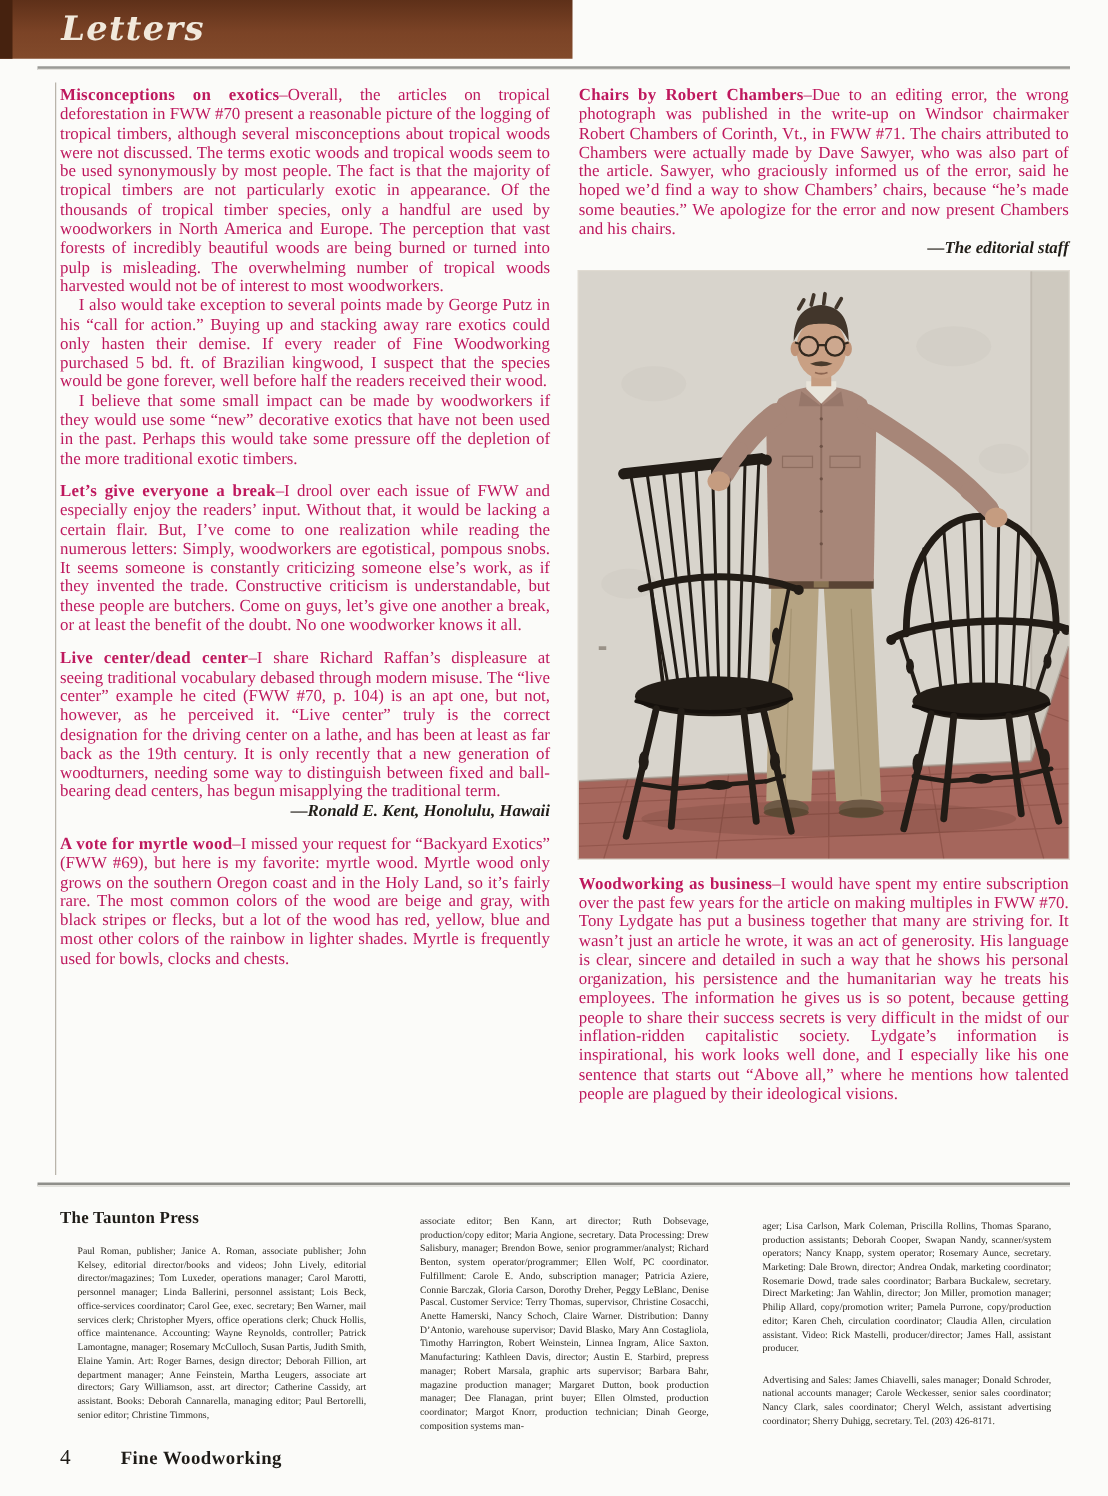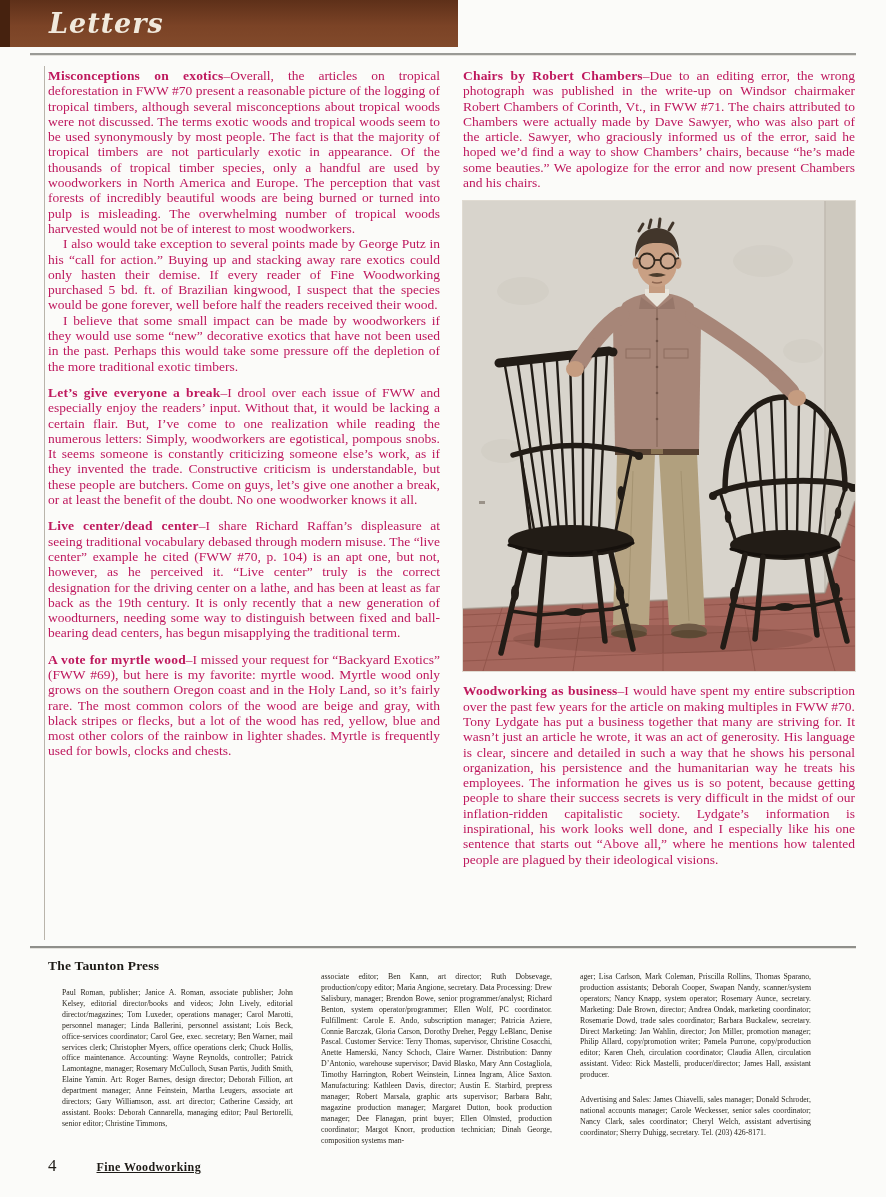--- a/index.html
+++ b/index.html
@@ -44,33 +44,33 @@
   
   .photo{
     width:392px;height:470px;margin:10px 0 12px 0;position:relative;
     box-shadow:0 0 0 1px #e0dbd2;
     background:#d8d4cc;
   }
   .photo svg{display:block;}
 
   
   .masthead-rule{position:absolute;left:30px;top:946px;width:826px;height:2px;background:#8f8f8b;border-bottom:1px solid #e4e2dd;}
-  .masthead{position:absolute;left:48px;top:958px;width:808px;display:flex;}
+  .masthead{position:absolute;left:48px;top:958px;width:808px;display:flex;gap:15px;align-items:center;}
   .m-col{width:259px;}
   .m-head{font-weight:bold;font-size:13.5px;margin:0 0 14px 0;letter-spacing:.2px;}
   .m-p{
     margin:14px;font-size:7.8px;line-height:10.9px;text-align:justify;color:#2a261f;
     font-family:"Liberation Serif", serif;
   }
   .m-p + .m-p{margin-top:11px;}
 
   
   .footer{position:absolute;left:48px;top:1156px;display:flex;align-items:baseline;gap:40px;}
   .page-num{font-size:17px;color:#1e1b17;}
-  .mag-name{font-size:12px;font-weight:bold;letter-spacing:.4px;color:#1e1b17;text-decoration:underline;}
+  .mag-name{font-size:15px;font-weight:bold;letter-spacing:.4px;color:#1e1b17;}
 </style>
 </head>
 <body>
 
 <div class="header-bar">
   <div class="header-spine"></div>
 </div>
 <div class="header-title">Letters</div>
 <div class="header-rule"></div>
 <div class="left-rule"></div>
@@ -82,32 +82,34 @@
     <p class="body-p indent">I also would take exception to several points made by George Putz in his “call for action.” Buying up and stacking away rare exotics could only hasten their demise. If every reader of Fine Woodworking purchased 5 bd. ft. of Brazilian kingwood, I suspect that the species would be gone forever, well before half the readers received their wood.</p>
     <p class="body-p indent">I believe that some small impact can be made by woodworkers if they would use some “new” decorative exotics that have not been used in the past. Perhaps this would take some pressure off the depletion of the more traditional exotic timbers.</p>
   </div>
 
   <div class="letter">
     <p class="body-p"><span class="letter-title">Let’s give everyone a break</span><span>–I drool over each issue of FWW and especially enjoy the readers’ input. Without that, it would be lacking a certain flair. But, I’ve come to one realization while reading the numerous letters: Simply, woodworkers are egotistical, pompous snobs. It seems someone is constantly criticizing someone else’s work, as if they invented the trade. Constructive criticism is understandable, but these people are butchers. Come on guys, let’s give one another a break, or at least the benefit of the doubt. No one woodworker knows it all.</span></p>
   </div>
 
   <div class="letter">
     <p class="body-p"><span class="letter-title">Live center/dead center</span><span>–I share Richard Raffan’s displeasure at seeing traditional vocabulary debased through modern misuse. The “live center” example he cited (FWW #70, p. 104) is an apt one, but not, however, as he perceived it. “Live center” truly is the correct designation for the driving center on a lathe, and has been at least as far back as the 19th century. It is only recently that a new generation of woodturners, needing some way to distinguish between fixed and ball-bearing dead centers, has begun misapplying the traditional term.</span></p>
+    <p class="sig">—Ronald E. Kent, Honolulu, Hawaii</p>
   </div>
 
   <div class="letter">
     <p class="body-p"><span class="letter-title">A vote for myrtle wood</span><span>–I missed your request for “Backyard Exotics” (FWW #69), but here is my favorite: myrtle wood. Myrtle wood only grows on the southern Oregon coast and in the Holy Land, so it’s fairly rare. The most common colors of the wood are beige and gray, with black stripes or flecks, but a lot of the wood has red, yellow, blue and most other colors of the rainbow in lighter shades. Myrtle is frequently used for bowls, clocks and chests.</span></p>
   </div>
 
 </div>
 
 <div class="col col-right">
 
   <div class="letter">
     <p class="body-p"><span class="letter-title">Chairs by Robert Chambers</span><span>–Due to an editing error, the wrong photograph was published in the write-up on Windsor chairmaker Robert Chambers of Corinth, Vt., in FWW #71. The chairs attributed to Chambers were actually made by Dave Sawyer, who was also part of the article. Sawyer, who graciously informed us of the error, said he hoped we’d find a way to show Chambers’ chairs, because “he’s made some beauties.” We apologize for the error and now present Chambers and his chairs.</span></p>
+    <p class="sig">—The editorial staff</p>
   </div>
 
   <div class="photo">
     <svg width="392" height="470" viewBox="0 0 392 470">
 
       <rect x="0" y="0" width="392" height="470" fill="#d8d4cc"></rect>
 
       <polygon points="362,0 392,0 392,300 362,392" fill="#cec9bf"></polygon>
       <line x1="362" y1="0" x2="362" y2="392" stroke="#c0bab0" stroke-width="1.5"></line>
 

